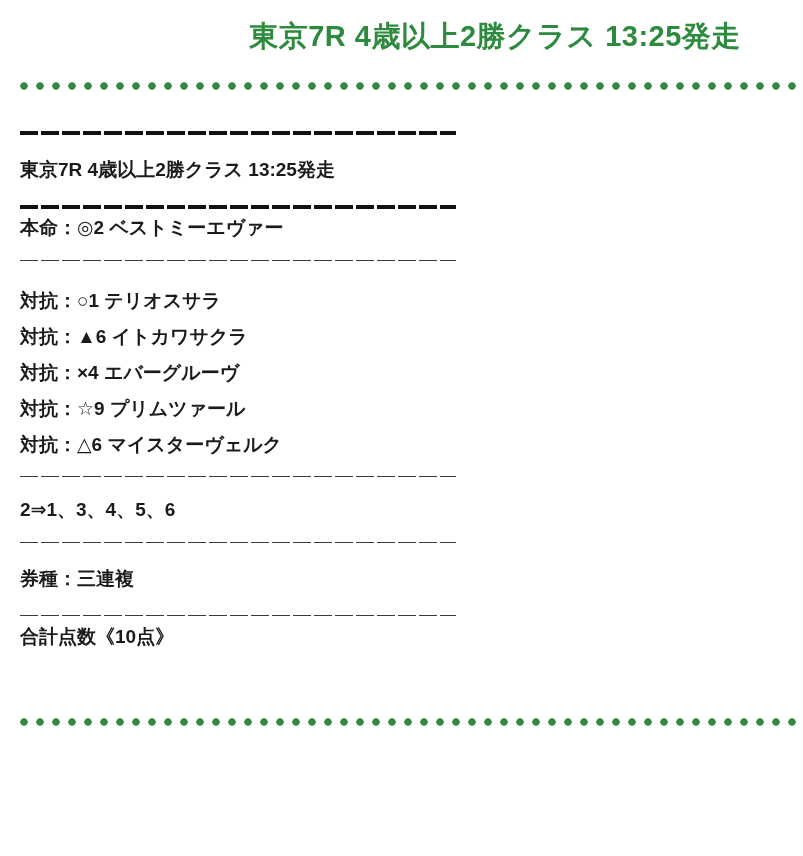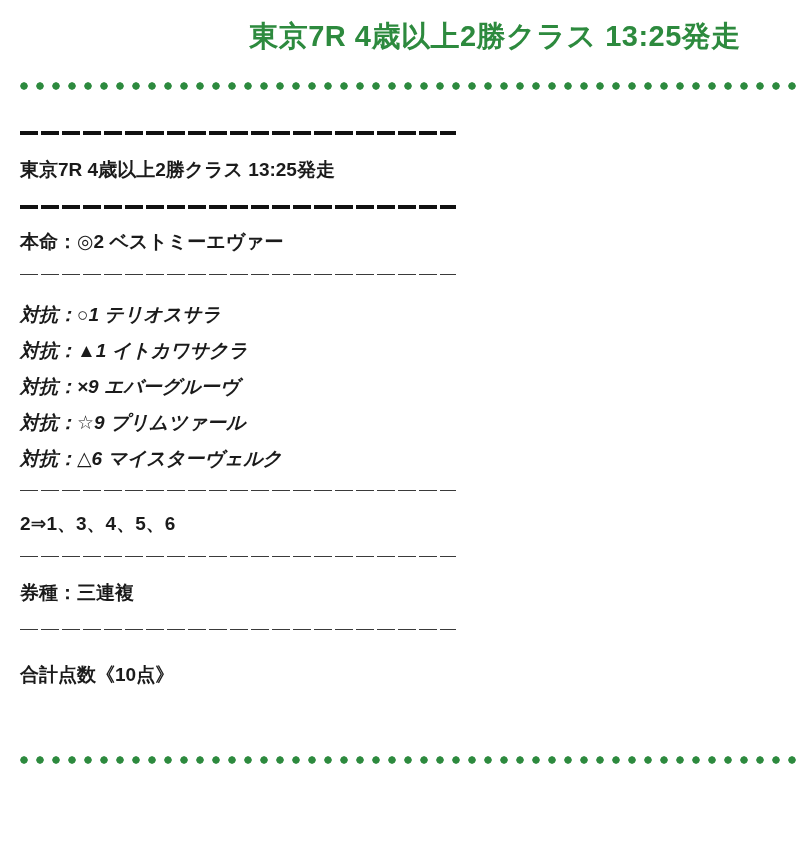--- a/index.html
+++ b/index.html
@@ -55,31 +55,31 @@
     background:repeating-linear-gradient(90deg,#3a3a3a 0 18px,transparent 18px 21px);
   }
   p{ margin:0; }
   .line{
     font-size:19px;
     line-height:30px;
     font-weight:700;
     color:var(--ink);
   }
   .race-header{ margin-top:20px; }
-  .honmei-line{ margin-top:18px; }
+  .honmei-line{ margin-top:4px; }
   .thin-a{ margin-top:17px; }
-  .rivals{ margin-top:22px;font-style:italic; }
+  .rivals{ margin-top:22px; }
   .rivals .line{ line-height:36px; }
   .thin-b{ margin-top:13px; }
   .formation-line{ margin-top:18px; }
   .thin-c{ margin-top:17px; }
   .bet-block{ margin-top:18px; }
   .bet-block .line{ line-height:36px;margin-top:11px; }
   .thin-d{ margin-top:18px; }
-  .totals-block{ margin-top:27px; }
+  .totals-block{ margin-top:3px; }
   .totals-block .line{ line-height:36px; }
 </style>
 </head>
 <body>
 
 <div class="page">
 
   <h1 class="race-title">東京7R 4歳以上2勝クラス 13:25発走</h1>
 
   <div class="dotted-line dotted-top"></div>
@@ -91,22 +91,22 @@
     <p class="line race-header">東京7R 4歳以上2勝クラス 13:25発走</p>
 
     <div class="thick-line thick-2"></div>
 
     <p class="line honmei-line">本命：◎2 ベストミーエヴァー</p>
 
     <div class="thin-line thin-a"></div>
 
     <div class="rivals">
       <p class="line">対抗：○1 テリオスサラ</p>
-      <p class="line">対抗：▲1 イトカワサクラ</p>
-      <p class="line">対抗：×9 エバーグルーヴ</p>
+      <p class="line">対抗：▲6 イトカワサクラ</p>
+      <p class="line">対抗：×4 エバーグルーヴ</p>
       <p class="line">対抗：☆9 プリムツァール</p>
       <p class="line">対抗：△6 マイスターヴェルク</p>
     </div>
 
     <div class="thin-line thin-b"></div>
 
     <p class="line formation-line">2⇒1、3、4、5、6</p>
 
     <div class="thin-line thin-c"></div>
 

